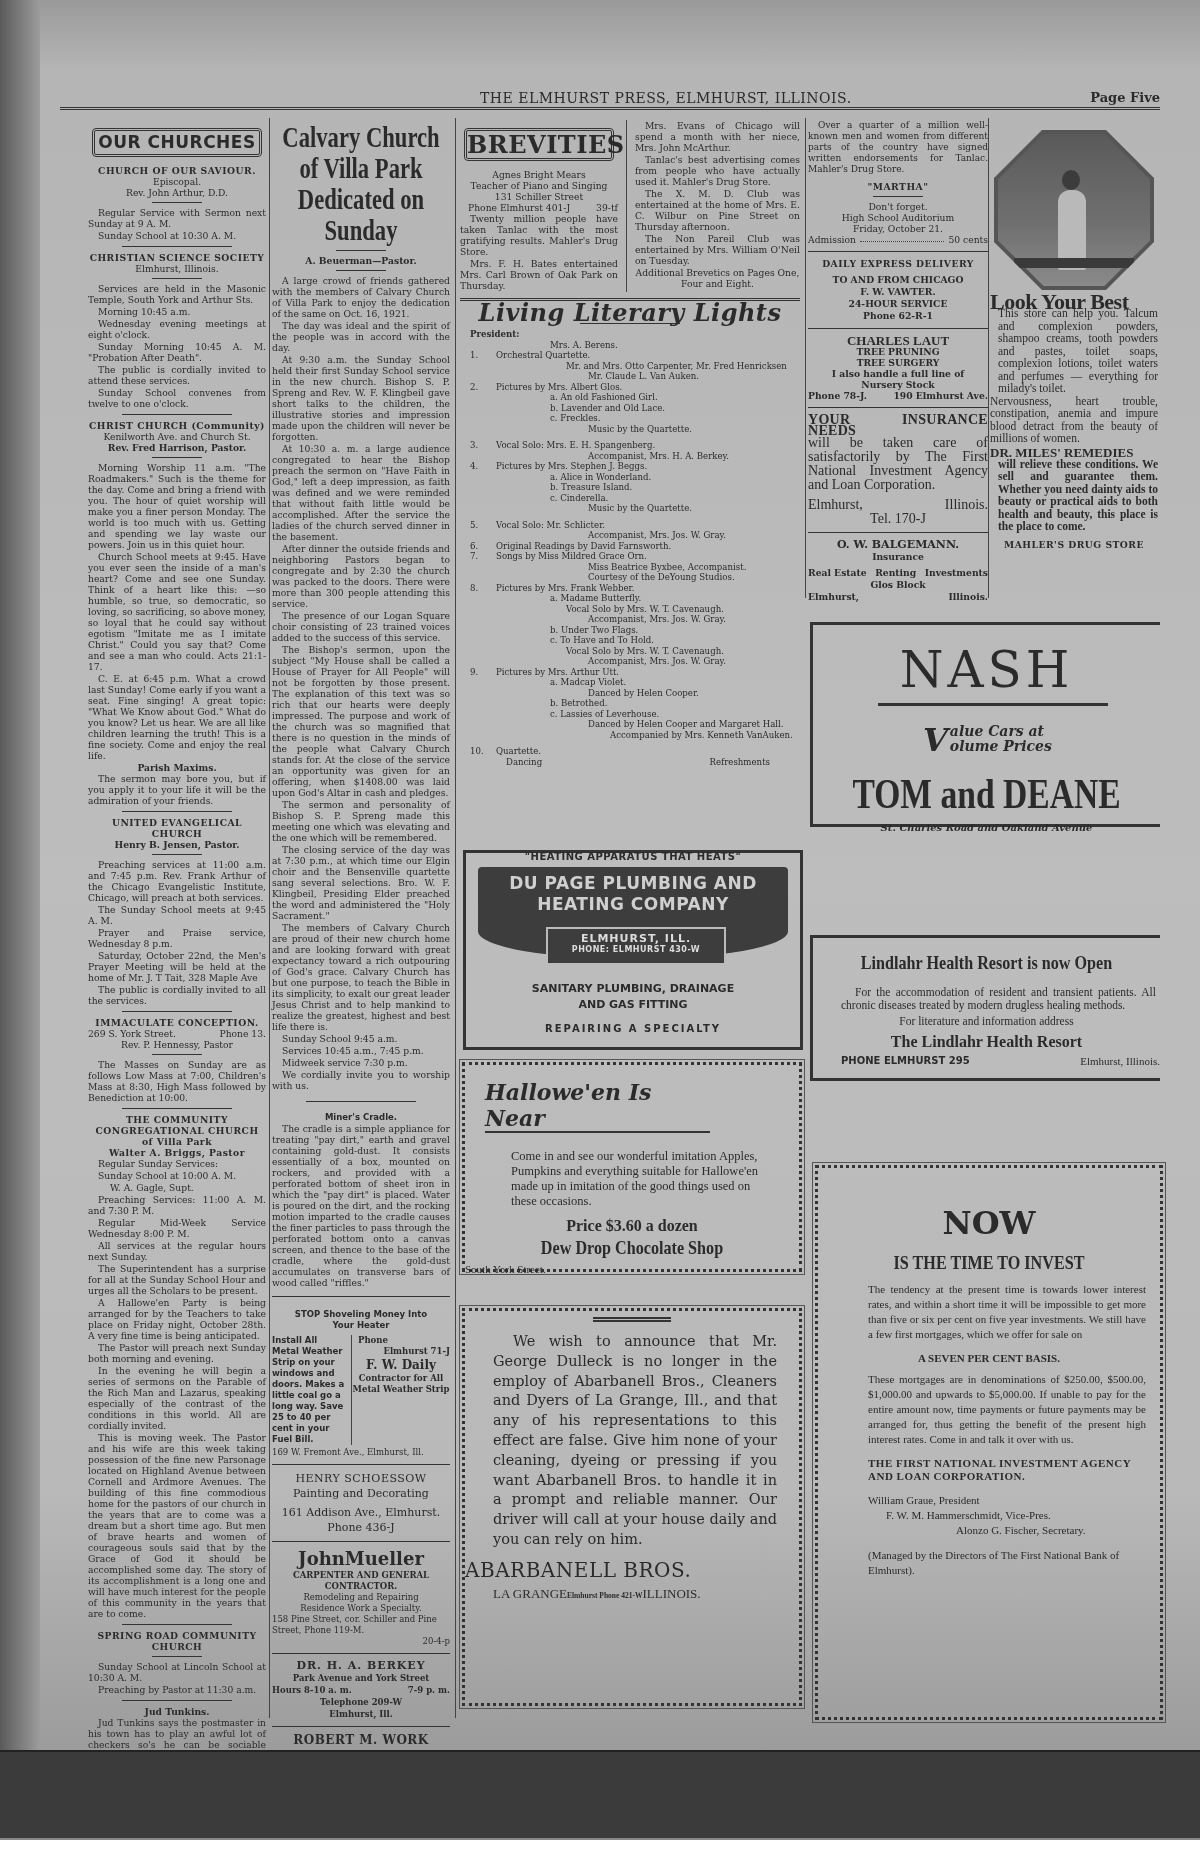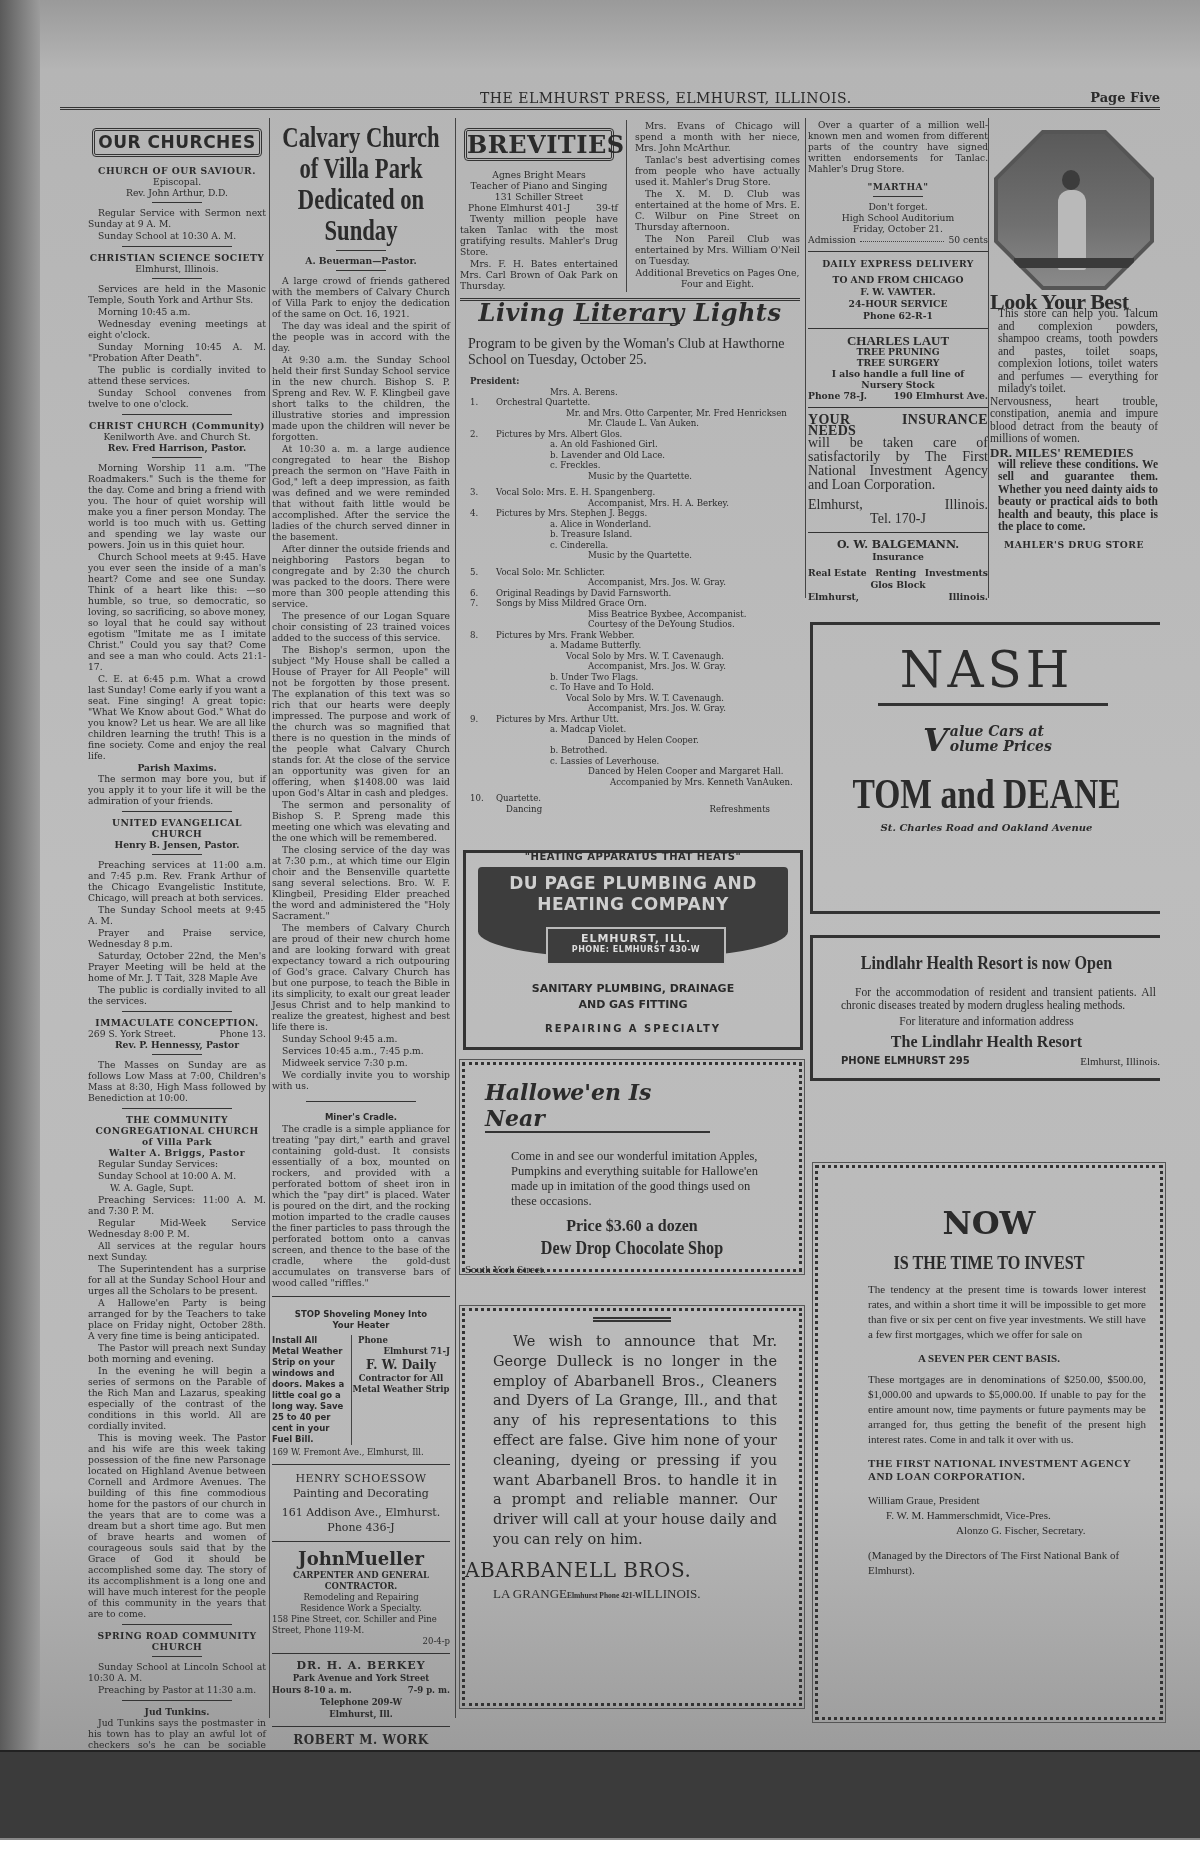--- a/index.html
+++ b/index.html
@@ -90,21 +90,21 @@
   .lookbest-img { width: 160px; height: 160px; margin: 10px auto 0; position: relative; }
   .octagon { width: 160px; height: 160px; background: #555; clip-path: polygon(30% 0, 70% 0, 100% 30%, 100% 70%, 70% 100%, 30% 100%, 0 70%, 0 30%); position: relative; }
   .octagon .inner { position: absolute; left: 4px; top: 4px; width: 152px; height: 152px; background: linear-gradient(180deg, #5a5a5a, #707070 60%, #8a8a8a); clip-path: polygon(30% 0, 70% 0, 100% 30%, 100% 70%, 70% 100%, 30% 100%, 0 70%, 0 30%); }
   .octagon .figure { position: absolute; left: 64px; top: 60px; width: 28px; height: 80px; background: #b9b9b9; border-radius: 12px 12px 2px 2px; }
   .octagon .head { position: absolute; left: 68px; top: 40px; width: 18px; height: 20px; background: #3c3c3c; border-radius: 50%; }
   .octagon .table { position: absolute; left: 20px; top: 128px; width: 120px; height: 10px; background: #3a3a3a; }
   .lb-title { font-family: "Liberation Serif", serif; font-weight: bold; font-size: 22px; letter-spacing: -0.5px; margin-top: 6px; }
   .lb-body { font-family: "Liberation Serif", serif; font-size: 11.5px; line-height: 12.5px; text-align: justify; }
   .lb-miles { font-family: "Liberation Serif", serif; font-weight: bold; font-size: 13px; margin-top: 2px; }
 
-  .nash { position: absolute; left: 810px; top: 622px; width: 350px; height: 292px; border-top: 3px solid #333; border-left: 3px solid #333; border-bottom: 3px solid #333; }
+  .nash { position: absolute; left: 810px; top: 622px; width: 350px; height: 205px; border-top: 3px solid #333; border-left: 3px solid #333; border-bottom: 3px solid #333; }
   .nash .h { font-family: "DejaVu Serif", serif; font-size: 50px; letter-spacing: 4px; text-align: center; margin-top: 16px; }
   .nash .ul { width: 230px; height: 3px; background: #333; margin: 4px auto 0 65px; }
   .nash .tag { font-family: "DejaVu Serif", serif; font-style: italic; font-weight: bold; font-size: 14px; line-height: 15px; margin: 18px 0 0 110px; }
   .nash .tag .bigv { font-size: 32px; float: left; line-height: 32px; margin-right: 2px; }
   .nash .dealer { font-family: "Liberation Serif", serif; font-weight: bold; font-size: 42px; text-align: center; transform: scaleX(0.8); margin-top: 16px; }
   .nash .addr { font-family: "DejaVu Serif", serif; font-style: italic; font-weight: bold; font-size: 10px; text-align: center; margin-top: 4px; }
 
   .lindlahr { position: absolute; left: 810px; top: 935px; width: 350px; height: 146px; border-top: 3px solid #333; border-left: 3px solid #333; border-bottom: 3px solid #333; }
   .lindlahr .h { font-family: "Liberation Serif", serif; font-weight: bold; font-size: 19px; text-align: center; margin-top: 14px; transform: scaleX(0.85); }
   .lindlahr .body { font-family: "Liberation Serif", serif; font-size: 11.5px; line-height: 12.5px; margin: 12px 4px 0 28px; text-align: justify; text-indent: 14px; }
@@ -192,21 +192,21 @@
       <p>The public is cordially invited to all the services.</p>
     </div>
     <div class="rule-med"></div>
 
     <div>
       <div class="hd">IMMACULATE CONCEPTION.</div>
       <div style="display:flex;justify-content:space-between">
         <span>269 S. York Street.</span>
         <span>Phone 13.</span>
       </div>
-      <div class="center" style="font-weight:bold">Rev. P. Hennessy, Pastor</div>
+      <div class="center" style="font-weight:normal">Rev. P. Hennessy, Pastor</div>
       <div class="rule-short"></div>
       <p>The Masses on Sunday are as follows Low Mass at 7:00, Children's Mass at 8:30, High Mass followed by Benediction at 10:00.</p>
     </div>
     <div class="rule-med"></div>
 
     <div>
       <div class="hd">THE COMMUNITY CONGREGATIONAL CHURCH</div>
       <div class="hd">of Villa Park</div>
       <div class="hd">Walter A. Briggs, Pastor</div>
       <p>Regular Sunday Services:</p>
@@ -334,21 +334,20 @@
         <p>The X. M. D. Club was entertained at the home of Mrs. E. C. Wilbur on Pine Street on Thursday afternoon.</p>
         <p>The Non Pareil Club was entertained by Mrs. William O'Neil on Tuesday.</p>
         <p class="center">Additional Brevetics on Pages One, Four and Eight.</p>
       </div>
     </div>
     <div style="height:3px;border-top:1px solid #333;border-bottom:1px solid #333;margin-top:6px"></div>
 
     <div>
       <div class="lit-title">Living Literary Lights</div>
       <div class="rule-med" style="width:100px"></div>
-      <div class="lit-intro">Program to be given by the Woman's Club at Hawthorne School on Tuesday, October 25.</div>
       <div class="prog">
         <div style="font-weight:bold">President:</div>
         <div class="in1">Mrs. A. Berens.</div>
 
         <div class="row">
             <span class="num">1.</span>
             <span>Orchestral Quartette.</span>
           </div>
         <div class="in2">Mr. and Mrs. Otto Carpenter, Mr. Fred Henricksen</div>
         <div class="in3">Mr. Claude L. Van Auken.</div>

